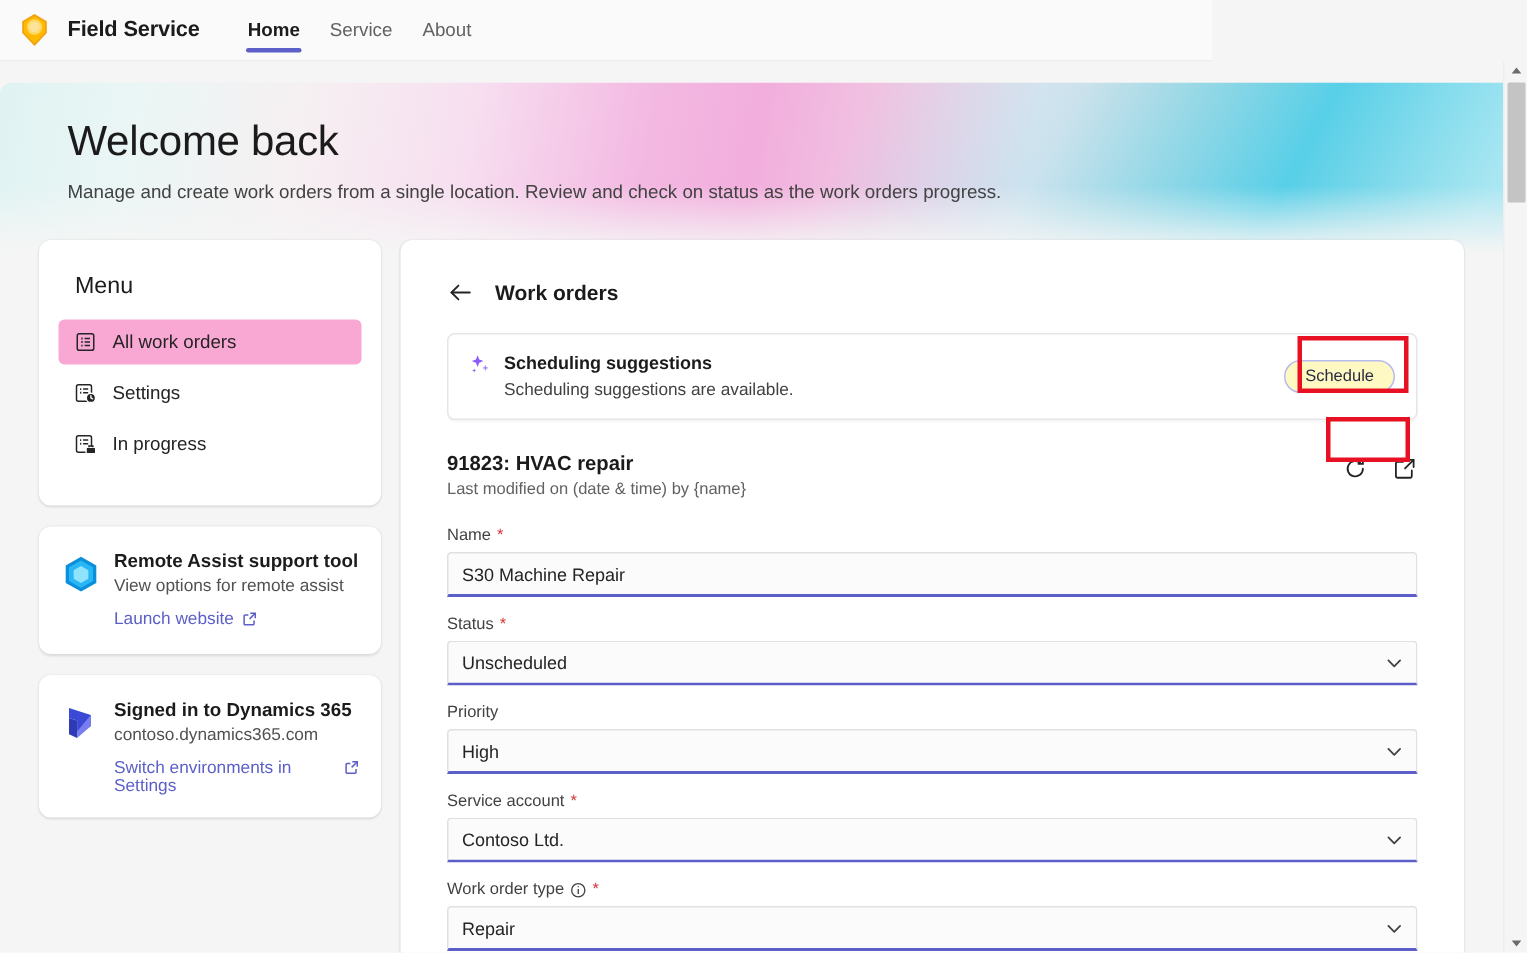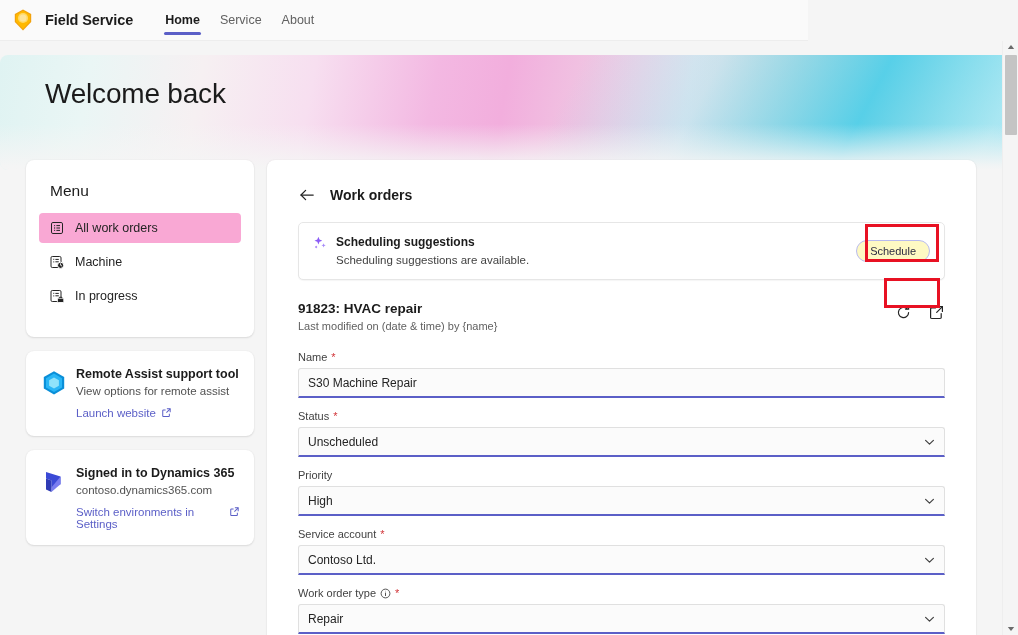--- a/index.html
+++ b/index.html
@@ -232,20 +232,21 @@
       <div class="nav-item">Service</div>
       <div class="nav-item">About</div>
     </div>
   </div>
 
   <div class="hero">
     <div class="hero-bg"></div>
     <div class="hero-fade"></div>
     <div class="hero-inner">
       <div class="hero-title">Welcome back</div>
+      <div class="hero-sub">Manage and create work orders from a single location. Review and check on status as the work orders progress.</div>
     </div>
   </div>
 
   <div class="content">
 
     <div class="left-col">
 
       <div class="card menu-card">
         <div class="menu-heading">Menu</div>
 
@@ -269,21 +270,21 @@
             <svg viewBox="0 0 16 16" width="16" height="16" fill="none" stroke="#242424" stroke-width="1">
               <rect x="2" y="2.5" width="10" height="11" rx="1.3"></rect>
               <line x1="4.4" y1="5.4" x2="5.2" y2="5.4" stroke-width="1.3"></line>
               <line x1="6.4" y1="5.4" x2="9.8" y2="5.4"></line>
               <line x1="4.4" y1="7.8" x2="5.2" y2="7.8" stroke-width="1.3"></line>
               <line x1="6.4" y1="7.8" x2="9.8" y2="7.8"></line>
               <circle cx="11.6" cy="11.3" r="3.1" fill="#242424" stroke="#ffffff" stroke-width="1"></circle>
               <path d="M11.6 9.7 L11.6 11.3 L12.7 11.9" stroke="#ffffff" stroke-width="0.9" stroke-linecap="round"></path>
             </svg>
           </span>
-          <span>Machine</span>
+          <span>Settings</span>
         </div>
 
         <div class="menu-item">
           <span class="m-icon">
             <svg viewBox="0 0 16 16" width="16" height="16" fill="none" stroke="#242424" stroke-width="1">
               <rect x="2" y="2.5" width="10" height="11" rx="1.3"></rect>
               <line x1="4.4" y1="5.4" x2="5.2" y2="5.4" stroke-width="1.3"></line>
               <line x1="6.4" y1="5.4" x2="9.8" y2="5.4"></line>
               <line x1="4.4" y1="7.8" x2="5.2" y2="7.8" stroke-width="1.3"></line>
               <line x1="6.4" y1="7.8" x2="9.8" y2="7.8"></line>

